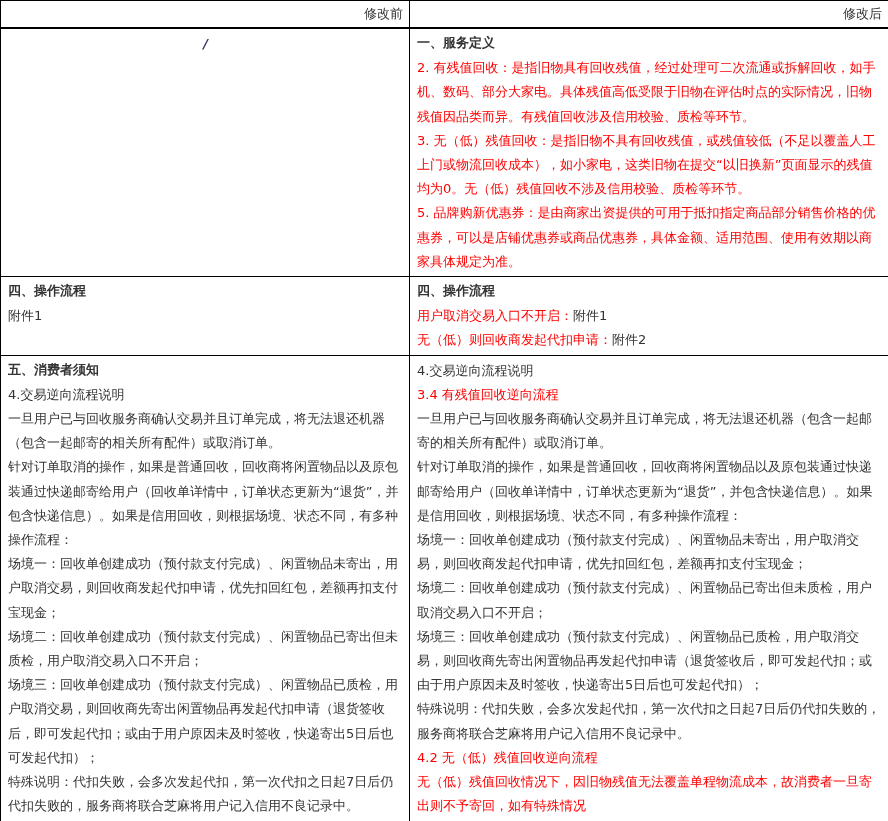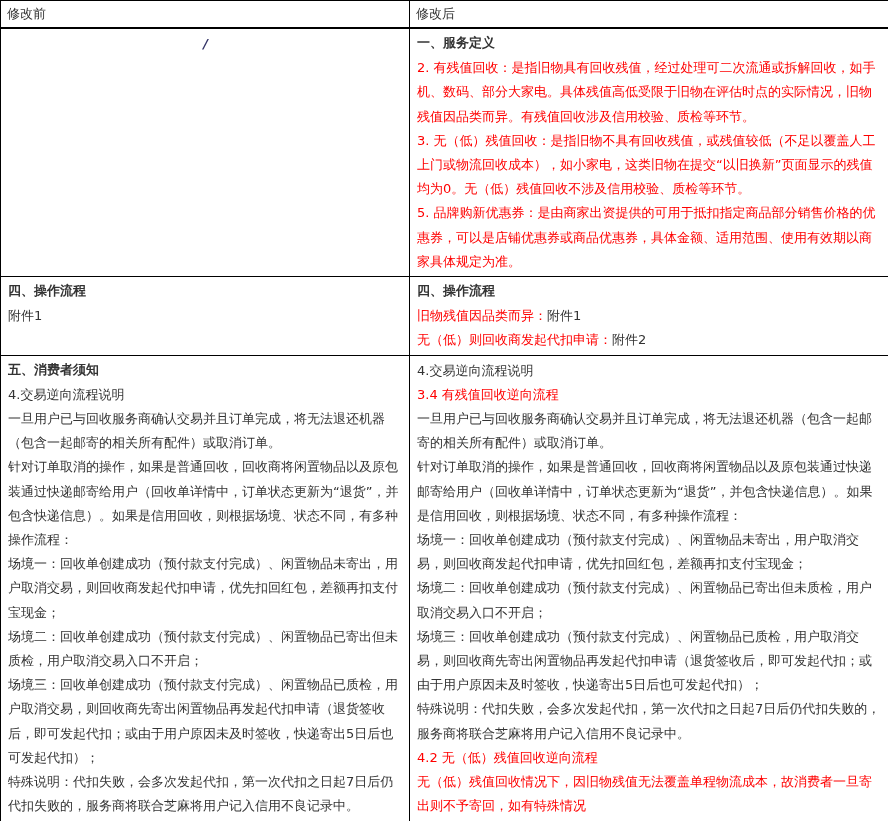--- a/index.html
+++ b/index.html
@@ -1,19 +1,19 @@
 <!DOCTYPE html>
 <html><head>
 <meta charset="utf-8">
 <style>
   html, body { margin: 0; padding: 0; background: #ffffff; }
   body { width: 888px; height: 821px; overflow: hidden; position: relative; font-family: "DejaVu Sans", "Liberation Sans", sans-serif; }
   table.cmp { position: absolute; left: 0; top: 0; width: 888px; border-collapse: collapse; table-layout: fixed; }
   table.cmp td, table.cmp th { border: 1px solid #000; vertical-align: top; padding: 3px 6px 2px 7px; font-size: 13px; line-height: 24.2px; color: #333333; font-weight: normal; }
-  table.cmp th { height: 22px; line-height: 22px; padding: 2px 6px 2px 6px; text-align: left; color: #333333; border-bottom: 2px solid #000; }
+  table.cmp th { height: 22px; line-height: 22px; padding: 2px 6px 2px 6px; text-align: right; color: #333333; border-bottom: 2px solid #000; }
   table.cmp tr.r-head th { border-top: 1px solid #000; }
   col.c1 { width: 409px; }
   col.c2 { width: 479px; }
   .line { display: block; white-space: normal; word-break: break-all; }
   .bold { font-weight: bold; color: #333333; font-family: Liberation Mono, monospace; }
   .red { color: #ff0000; }
   .slash { text-align: center; color: #333366; font-style: italic; font-weight: bold; }
   .dark { color: #333333; }
   td.last { border-bottom: none; }
 </style>
@@ -43,21 +43,21 @@
     </td>
   </tr>
 
   <tr style="height:75px;padding-left:24px;">
     <td>
       <span class="line bold">四、操作流程</span>
       <span class="line">附件1</span>
     </td>
     <td>
       <span class="line bold">四、操作流程</span>
-      <span class="line"><span class="red">旧物残值因品类而异：</span><span class="dark">附件1</span></span>
+      <span class="line"><span class="red">用户取消交易入口不开启：</span><span class="dark">附件1</span></span>
       <span class="line"><span class="red">无（低）则回收商发起代扣申请：</span><span class="dark">附件2</span></span>
     </td>
   </tr>
 
   <tr>
     <td class="last">
       <span class="line bold">五、消费者须知</span>
       <span class="line">4.交易逆向流程说明</span>
       <span class="line">一旦用户已与回收服务商确认交易并且订单完成，将无法退还机器（包含一起邮寄的相关所有配件）或取消订单。</span>
       <span class="line">针对订单取消的操作，如果是普通回收，回收商将闲置物品以及原包装通过快递邮寄给用户（回收单详情中，订单状态更新为“退货”，并包含快递信息）。如果是信用回收，则根据场境、状态不同，有多种操作流程：</span>

